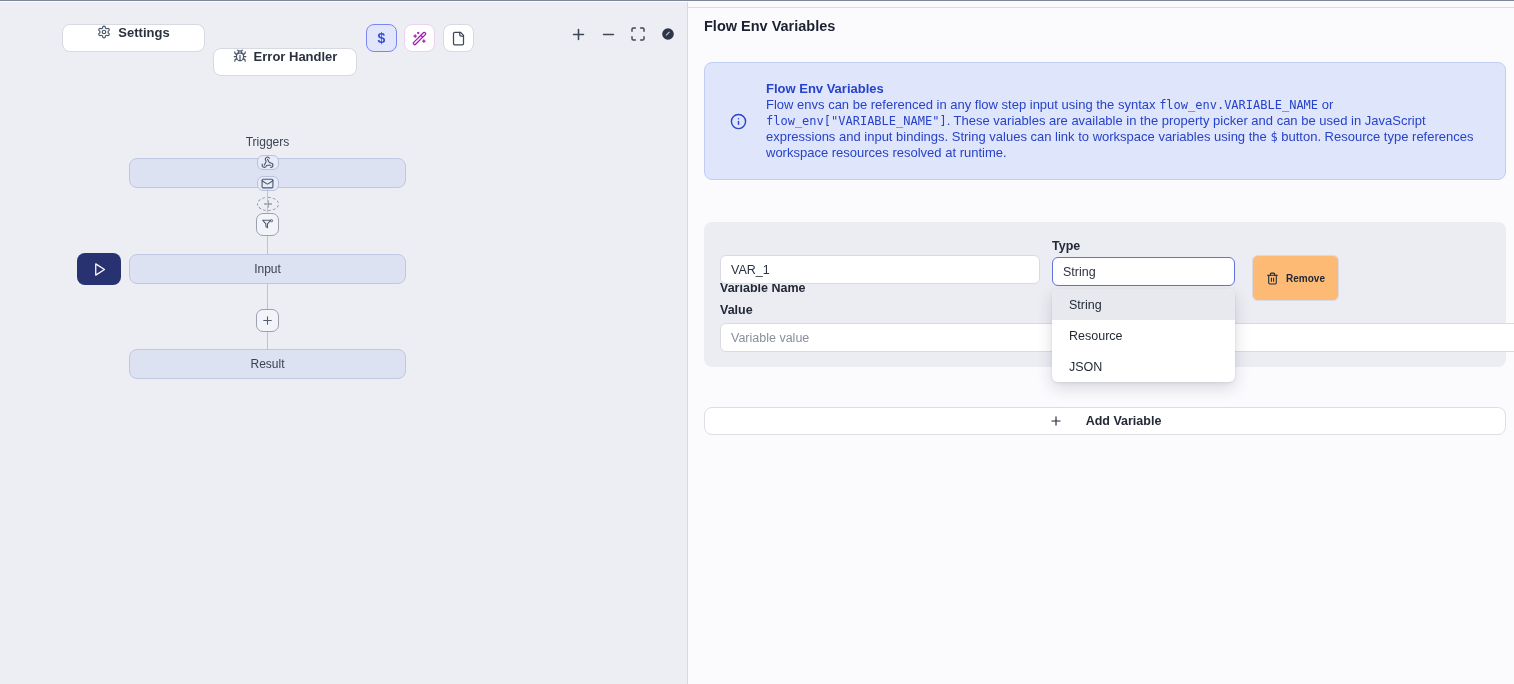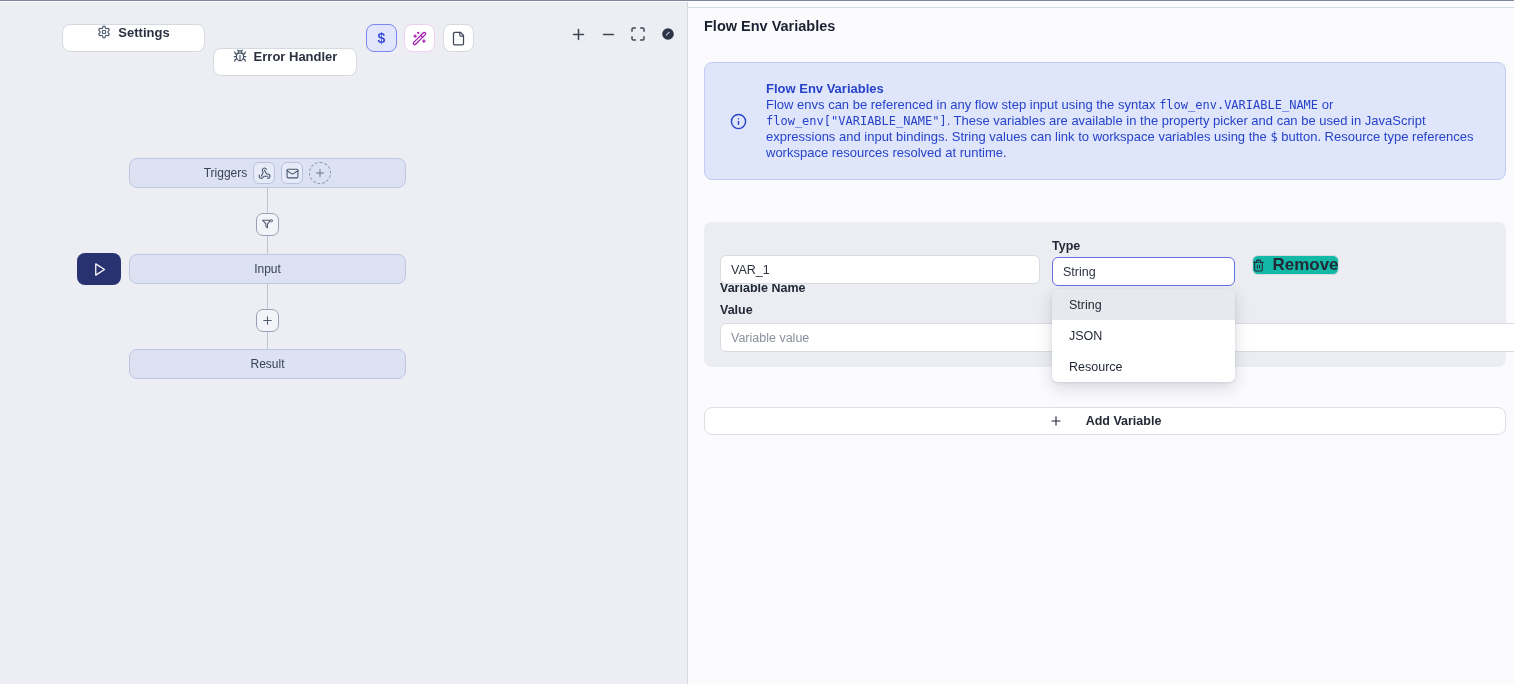--- a/index.html
+++ b/index.html
@@ -18,21 +18,21 @@
   .sq-btn { position:absolute; top:22px; width:31px; height:28px; display:flex; align-items:center; justify-content:center;
     border-radius:8px; cursor:pointer; background:#fff; }
   .btn-dollar { left:366px; background:#e1e6fd; border:1px solid #7c86f0; color:#3b4cd8; font-weight:700; font-size:14px; }
   .btn-wand { left:404px; border:1px solid #efd0ef; }
   .btn-doc { left:443px; border:1px solid #d7d9e1; }
 
   .canvas-controls { position:absolute; left:568px; top:22px; display:flex; align-items:center; gap:10px; }
   .ctl { width:20px; height:20px; display:flex; align-items:center; justify-content:center; cursor:pointer; color:#3f4656; }
 
   .node { position:absolute; left:129px; width:277px; height:30px; background:#dde2f3; border:1px solid #bfc7e2;
-    border-radius:8px; display:flex; align-items:center; justify-content:center; font-size:12px; color:#3b4252; cursor:pointer; }
+    border-radius:8px; display:flex; align-items:center; justify-content:center; font-size:12px; color:#3b4252; cursor:pointer;flex-direction:column; }
   .node-triggers { top:156px; gap:6px; }
   .node-input   { top:252px; }
   .node-result  { top:347px; }
 
   .mini-iconbtn { width:22px; height:22px; border:1px solid #b9c1de; background:#e7ebf8; border-radius:6px;
     display:flex; align-items:center; justify-content:center; cursor:pointer; color:#475569; }
   .dashed-plus { width:22px; height:22px; border:1px dashed #8f97ad; border-radius:50%;
     display:flex; align-items:center; justify-content:center; color:#6b7280; cursor:pointer; background:transparent; }
 
   .edge { position:absolute; left:267px; width:1px; background:#c0c3cf; }
@@ -64,22 +64,22 @@
   .field-label { position:absolute; font-size:12.5px; font-weight:700; color:#232936; }
   .lbl-name  { left:16px; top:11px;margin-top:48px; }
   .lbl-type  { left:348px; top:17px; }
   .lbl-value { left:16px; top:81px; }
   .txt-input { position:absolute; height:29px; background:#fff; border:1px solid #d9dbe3; border-radius:6px;
     font-family:"Liberation Sans", sans-serif; font-size:12.5px; color:#2d3440; padding:0 10px; outline:none; }
   .txt-input::placeholder { color:#8a8f9c; }
   .in-name  { left:16px; top:33px; width:320px; }
   .in-type  { left:348px; top:35px; width:183px; border:1px solid #6470e0; }
   .in-value { left:16px; top:101px; width:816px; }
-  .remove-btn { position:absolute; left:548px; top:33px; width:87px; height:20px; background:#14b8a6; border:1px solid #d9dbe3;
-    border-radius:6px; display:flex; align-items:center; justify-content:center; gap:7px; font-size:17px; font-weight:600;
+  .remove-btn { position:absolute; left:548px; top:33px; width:87px; height:46px; background:#fdba74; border:1px solid #d9dbe3;
+    border-radius:6px; display:flex; align-items:center; justify-content:center; gap:7px; font-size:10px; font-weight:600;
     color:#232936; cursor:pointer; }
 
   .dropdown { position:absolute; left:364px; top:287px; width:183px; background:#fff; border-radius:6px;
     box-shadow:0 6px 16px rgba(30,35,60,0.16), 0 1px 3px rgba(30,35,60,0.10); overflow:hidden; z-index:5; }
   .dd-item { height:31px; display:flex; align-items:center; padding-left:17px; font-size:12.5px; color:#1f2733; cursor:pointer; }
   .dd-item.selected { background:#e8e9ee; }
 
   .add-var-btn { position:absolute; left:16px; top:405px; width:802px; height:28px; background:#fff; border:1px solid #dcdee6;
     border-radius:8px; display:flex; align-items:center; justify-content:center; gap:23px; font-size:12.5px; font-weight:600;
     color:#232936; cursor:pointer; }
@@ -270,22 +270,22 @@
         </span>
         <span>Remove</span>
       </div>
 
       <div class="field-label lbl-value">Value</div>
       <input class="txt-input in-value" type="text" placeholder="Variable value" style="">
     </div>
 
     <div class="dropdown">
       <div class="dd-item selected">String</div>
+      <div class="dd-item">Resource</div>
       <div class="dd-item">JSON</div>
-      <div class="dd-item">Resource</div>
     </div>
 
     <div class="add-var-btn">
       <span>
         <svg width="14" height="14" viewBox="0 0 24 24" fill="none" stroke="#232936" stroke-width="2" stroke-linecap="round">
             <path d="M5 12h14"></path>
             <path d="M12 5v14"></path>
           </svg>
       </span>
       <span>Add Variable</span>

